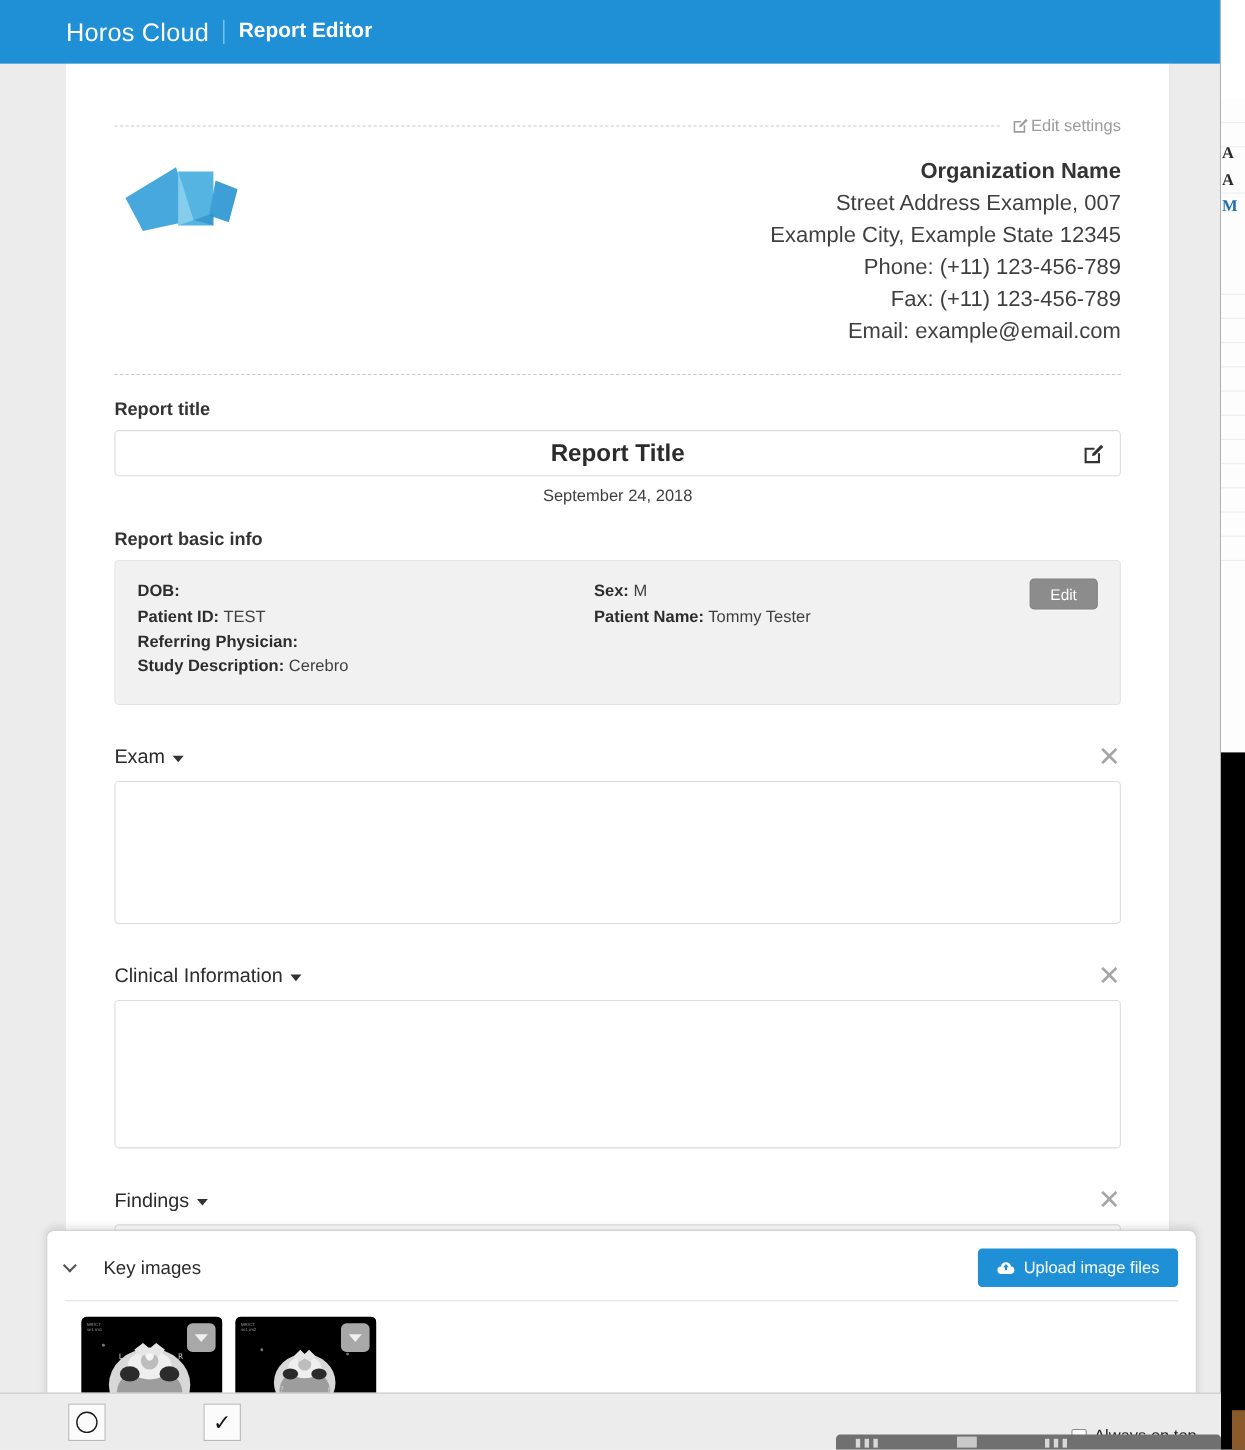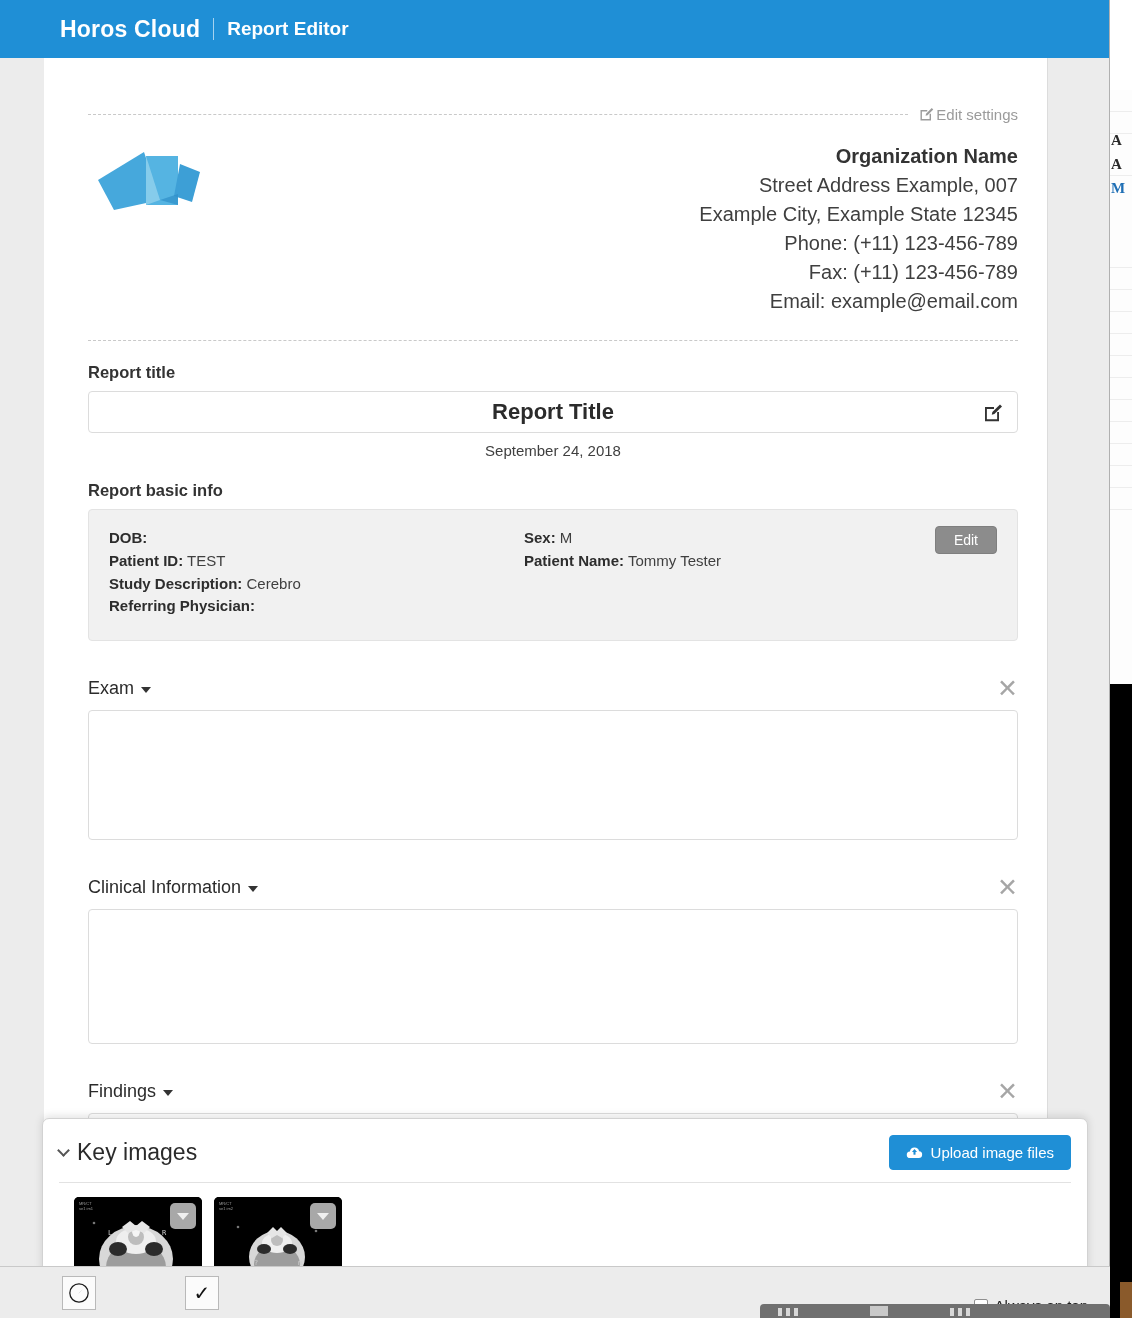--- a/index.html
+++ b/index.html
@@ -51,21 +51,21 @@
     position: absolute; left: 0; right: 0; top: 6px; text-align: center;
     font-size: 15px; color: #3a3a3a;
   }
 
   
   .app-header {
     height: 58px; background: #1f8fd6;
     display: flex; align-items: center; padding: 0 22px 0 60px;
   }
   .brand { display: flex; align-items: center; color: #fff; }
-  .brand-main { font-size: 23px; font-weight: bold; letter-spacing: .2px; }
+  .brand-main { font-size: 23px; font-weight: normal; letter-spacing: .2px; }
   .brand-sep {
     display: inline-block; width: 1px; height: 22px;
     background: rgba(255,255,255,.6); margin: 0 13px;
   }
   .brand-sub { font-size: 19px; font-weight: bold; }
   .header-actions { margin-left: auto; display: flex; gap: 10px; align-items: center; }
   .btn-preview {
     background: transparent; border: 1.5px solid #ffffff; color: #ffffff;
     font-size: 15px; padding: 9px 30px; border-radius: 4px;
     font-family: "Liberation Sans", sans-serif; cursor: pointer;
@@ -75,23 +75,23 @@
     font-size: 15px; padding: 10px 18px; border-radius: 4px;
     font-family: "Liberation Sans", sans-serif; cursor: pointer;
   }
 
   
   .page-area {
     position: relative; height: calc(1318px - 30px - 58px);
     background: #ececec; overflow: hidden;
   }
   .doc {
-    position: absolute; left: 44px; top: 0; width: 1004px; min-height: 1200px;
+    position: absolute; left: 60px; top: 0; width: 1004px; min-height: 1200px;
     background: #ffffff; border-right: 1px solid #dcdcdc;
-    padding: 60px 29px 0 44px;
+    padding: 60px 44px 0 44px;
   }
 
   
   .org-row { display: flex; align-items: flex-start; position: relative; }
   .edit-settings {
     position: absolute; right: 0; top: -12px;
     font-size: 15px; color: #9b9b9b; display: flex; align-items: center; gap: 2px;
     cursor: pointer; background: #fff; padding-left: 6px;
   }
   .dashed-top {
@@ -171,22 +171,22 @@
   
   .keypanel {
     position: absolute; left: 42px; top: 1060px; width: 1046px; height: 205px;
     background: #ffffff; border: 1px solid #d2d2d2; border-radius: 7px;
     box-shadow: 0 -2px 8px rgba(0,0,0,.12);
   }
   .keypanel-head {
     display: flex; align-items: center; padding: 16px 16px 0 16px;
   }
   .kp-toggle {
-    display: flex; align-items: center; gap: 9px; cursor: pointer;
-    font-size: 23px; color: #2b2b2b;
+    display: flex; align-items: center; gap: 26px; cursor: pointer;
+    font-size: 17px; color: #2b2b2b;
   }
   .chev-down {
     width: 9px; height: 9px; border-right: 2px solid #555;
     border-bottom: 2px solid #555; transform: rotate(45deg);
     display: inline-block; margin-top: -4px;
   }
   .btn-upload {
     margin-left: auto; background: #1f8fd6; border: 1px solid #1f8fd6;
     color: #fff; font-size: 15px; padding: 8px 16px; border-radius: 4px;
     display: flex; align-items: center; gap: 8px; cursor: pointer;
@@ -335,26 +335,26 @@
             <div class="info-col">
               <div class="info-line">
                 <b>DOB:</b>
                 <span></span>
               </div>
               <div class="info-line">
                 <b>Patient ID:</b>
                 <span>TEST</span>
               </div>
               <div class="info-line">
+                <b>Referring Physician:</b>
+                <span></span>
+              </div>
+              <div class="info-line">
                 <b>Study Description:</b>
                 <span>Cerebro</span>
-              </div>
-              <div class="info-line">
-                <b>Referring Physician:</b>
-                <span></span>
               </div>
             </div>
             <div class="info-col">
               <div class="info-line">
                 <b>Sex:</b>
                 <span>M</span>
               </div>
               <div class="info-line">
                 <b>Patient Name:</b>
                 <span>Tommy Tester</span>

